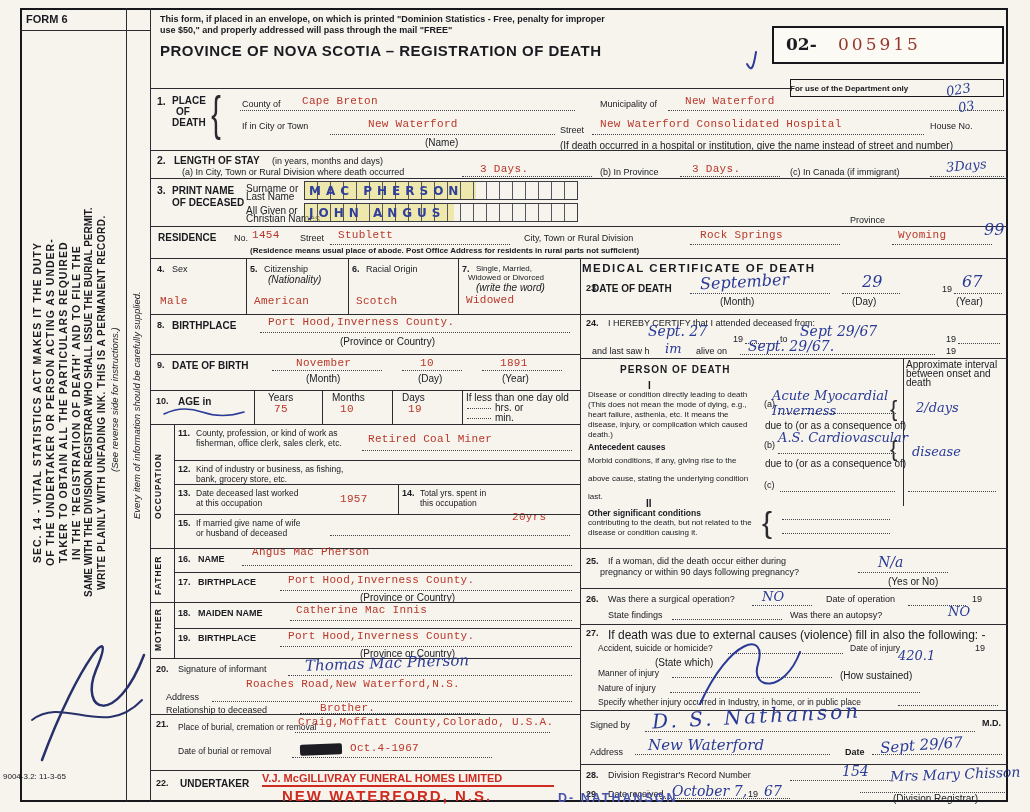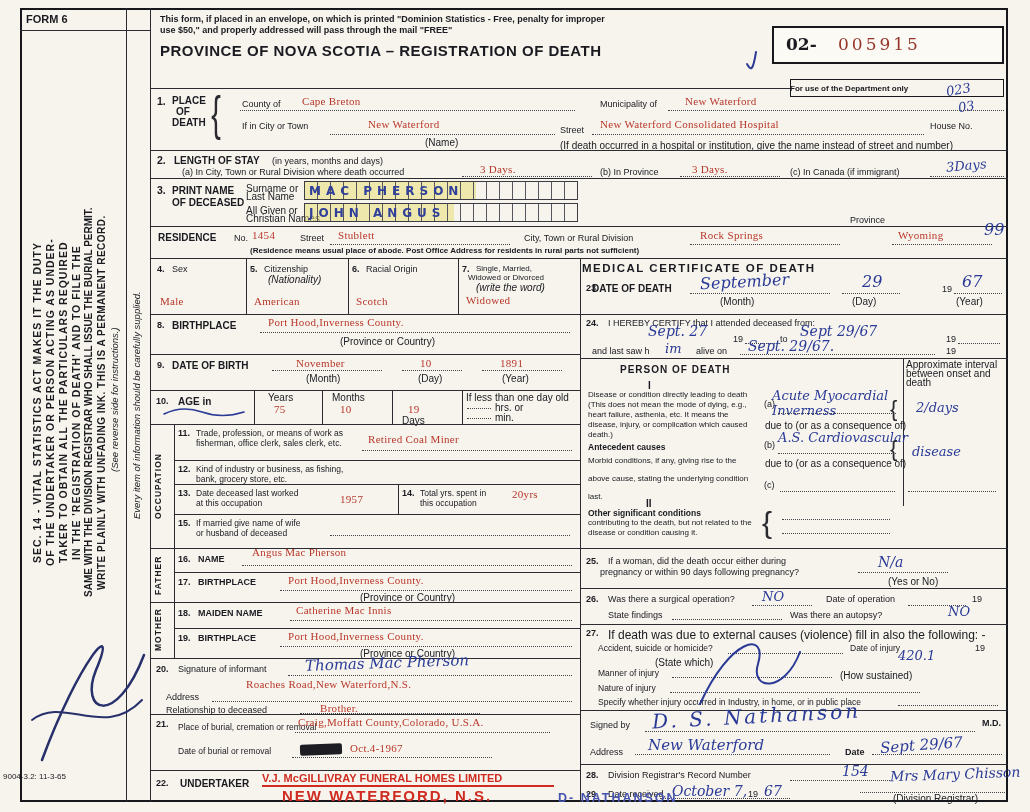--- a/index.html
+++ b/index.html
@@ -8,21 +8,21 @@
   .frame{position:absolute;border:2px solid #17171c;background:transparent}
   .hl{position:absolute;height:1px;background:#2b2b31}
   .vl{position:absolute;width:1px;background:#2b2b31}
   .dot{position:absolute;height:2px;border-bottom:1.2px dotted #44444c}
   .lbl{position:absolute;font-size:9px;white-space:nowrap;color:#1a1a20}
   .sm{font-size:10px}
   .b{font-weight:bold}
   .i{font-style:italic}
   .c{text-align:left}
   .wrap{white-space:normal}
-  .typed{position:absolute;font-family:Liberation Serif, serif;font-size:11px;color:#b9372a;white-space:nowrap;letter-spacing:.3px}
+  .typed{position:absolute;font-family:Liberation Mono, monospace;font-size:11px;color:#b9372a;white-space:nowrap;letter-spacing:.3px}
   .hand{position:absolute;font-family:"DejaVu Serif",serif;font-style:italic;color:#2a3a96;white-space:nowrap}
   .handcaps{position:absolute;font-family:"DejaVu Sans",sans-serif;font-weight:bold;color:#2f3f9a;white-space:nowrap}
   .vert{position:absolute;writing-mode:vertical-rl;transform:rotate(180deg);text-align:center}
   .stampred{position:absolute;color:#cf2b20;font-weight:bold;white-space:nowrap}
   .stampblue{position:absolute;color:#4553ae;font-weight:bold;white-space:nowrap;letter-spacing:2px}
   .brace{position:absolute;color:#2a2a30;font-weight:400;line-height:1}
   .boxstrip{position:absolute;border:1px solid #3c3c44;background-image:repeating-linear-gradient(90deg,rgba(0,0,0,0) 0,rgba(0,0,0,0) 12px,#565660 12px,#565660 13px)}
   .hilite{position:absolute;background:rgba(231,219,110,.5)}
   .blackout{position:absolute;background:#1c1c22;border-radius:2px}
   svg{position:absolute;overflow:visible}
@@ -193,50 +193,50 @@
     <path d="M4,10 q18,-9 38,-2 t42,0" fill="none" stroke="#2a3a96" stroke-width="1.6" stroke-linecap="round"></path>
   </svg>
   <div class="vl" style="left:254px;top:390px;height:34px"></div>
   <div class="vl" style="left:322px;top:390px;height:34px"></div>
   <div class="vl" style="left:392px;top:390px;height:34px"></div>
   <div class="vl" style="left:462px;top:390px;height:34px"></div>
   <div class="lbl sm" style="left:268px;top:392px">Years</div>
   <div class="typed" style="left:274px;top:403px">75</div>
   <div class="lbl sm" style="left:332px;top:392px">Months</div>
   <div class="typed" style="left:340px;top:403px">10</div>
-  <div class="lbl sm" style="left:402px;top:415px">Days</div>
+  <div class="lbl sm" style="left:402px;top:392px">Days</div>
   <div class="typed" style="left:408px;top:403px">19</div>
   <div class="lbl sm" style="left:466px;top:392px">If less than one day old</div>
   <div class="dot" style="left:467px;top:407px;width:24px"></div>
   <div class="lbl sm" style="left:495px;top:402px">hrs. or</div>
   <div class="dot" style="left:467px;top:417px;width:24px"></div>
   <div class="lbl sm" style="left:495px;top:412px">min.</div>
   <div class="hl" style="left:150px;top:424px;width:430px"></div>
 
   <div class="vert b" style="left:153px;top:424px;width:20px;height:124px;font-size:8.5px;letter-spacing:1px">OCCUPATION</div>
   <div class="vl" style="left:174px;top:424px;height:234px"></div>
   <div class="lbl b" style="left:178px;top:428px">11.</div>
-  <div class="lbl" style="left:196px;top:428px;font-size:8.5px">Trade, profession, or means of work as</div>
+  <div class="lbl" style="left:196px;top:428px;font-size:8.5px">County, profession, or kind of work as</div>
   <div class="lbl" style="left:196px;top:438px;font-size:8.5px">fisherman, office clerk, sales clerk, etc.</div>
   <div class="typed" style="left:368px;top:433px">Retired Coal Miner</div>
   <div class="dot" style="left:362px;top:449px;width:210px"></div>
   <div class="hl" style="left:174px;top:460px;width:406px"></div>
   <div class="lbl b" style="left:178px;top:464px">12.</div>
   <div class="lbl" style="left:196px;top:464px;font-size:8.5px">Kind of industry or business, as fishing,</div>
   <div class="lbl" style="left:196px;top:474px;font-size:8.5px">bank, grocery store, etc.</div>
   <div class="hl" style="left:174px;top:484px;width:406px"></div>
   <div class="vl" style="left:398px;top:484px;height:30px"></div>
   <div class="lbl b" style="left:178px;top:488px">13.</div>
   <div class="lbl" style="left:196px;top:488px;font-size:8.5px">Date deceased last worked</div>
   <div class="lbl" style="left:196px;top:498px;font-size:8.5px">at this occupation</div>
   <div class="typed" style="left:340px;top:493px">1957</div>
   <div class="lbl b" style="left:402px;top:488px">14.</div>
   <div class="lbl" style="left:420px;top:488px;font-size:8.5px">Total yrs. spent in</div>
   <div class="lbl" style="left:420px;top:498px;font-size:8.5px">this occupation</div>
-  <div class="typed" style="left:512px;top:488px">20yrs</div>
+  <div class="typed" style="left:512px;top:511px">20yrs</div>
   <div class="hl" style="left:174px;top:514px;width:406px"></div>
   <div class="lbl b" style="left:178px;top:518px">15.</div>
   <div class="lbl" style="left:196px;top:518px;font-size:8.5px">If married give name of wife</div>
   <div class="lbl" style="left:196px;top:528px;font-size:8.5px">or husband of deceased</div>
   <div class="dot" style="left:330px;top:534px;width:240px"></div>
   <div class="hl" style="left:150px;top:548px;width:858px"></div>
 
   <div class="vert b" style="left:153px;top:548px;width:20px;height:54px;font-size:8.5px;letter-spacing:1px">FATHER</div>
   <div class="lbl b" style="left:178px;top:554px">16.</div>
   <div class="lbl b" style="left:198px;top:554px">NAME</div>

